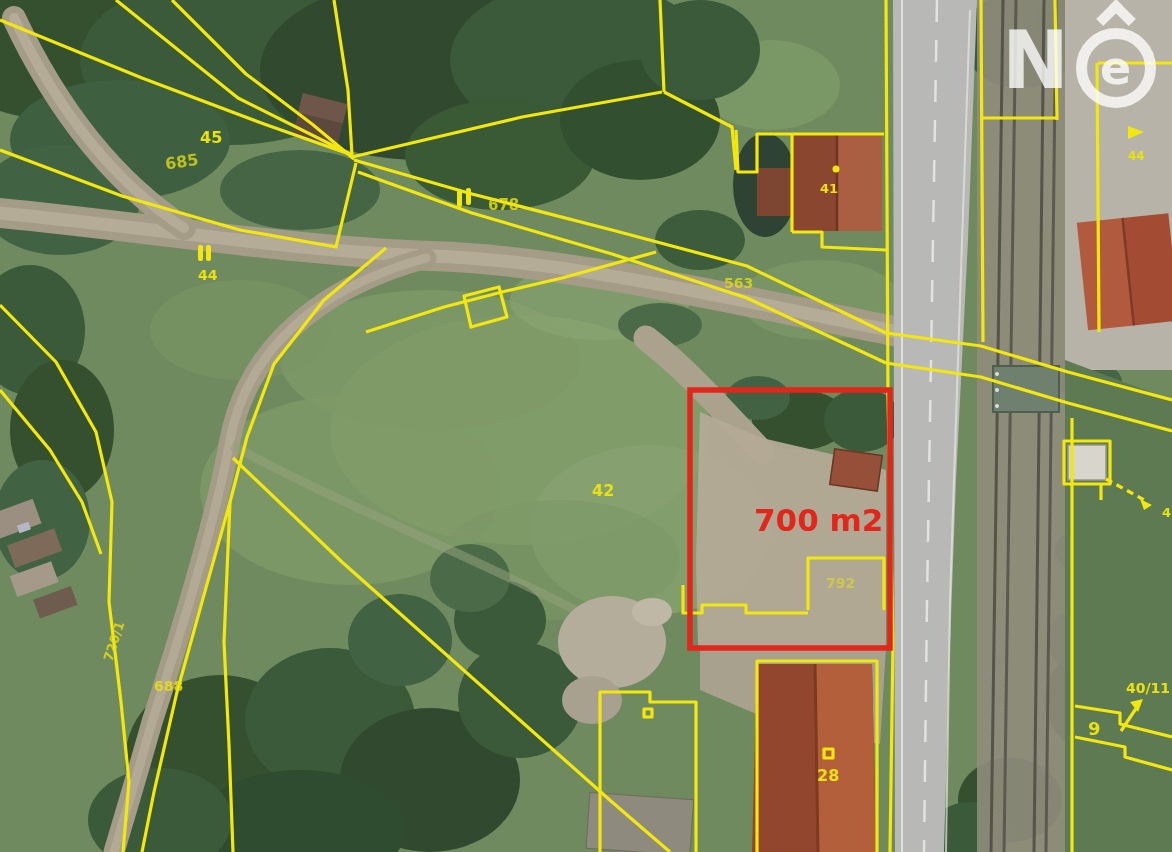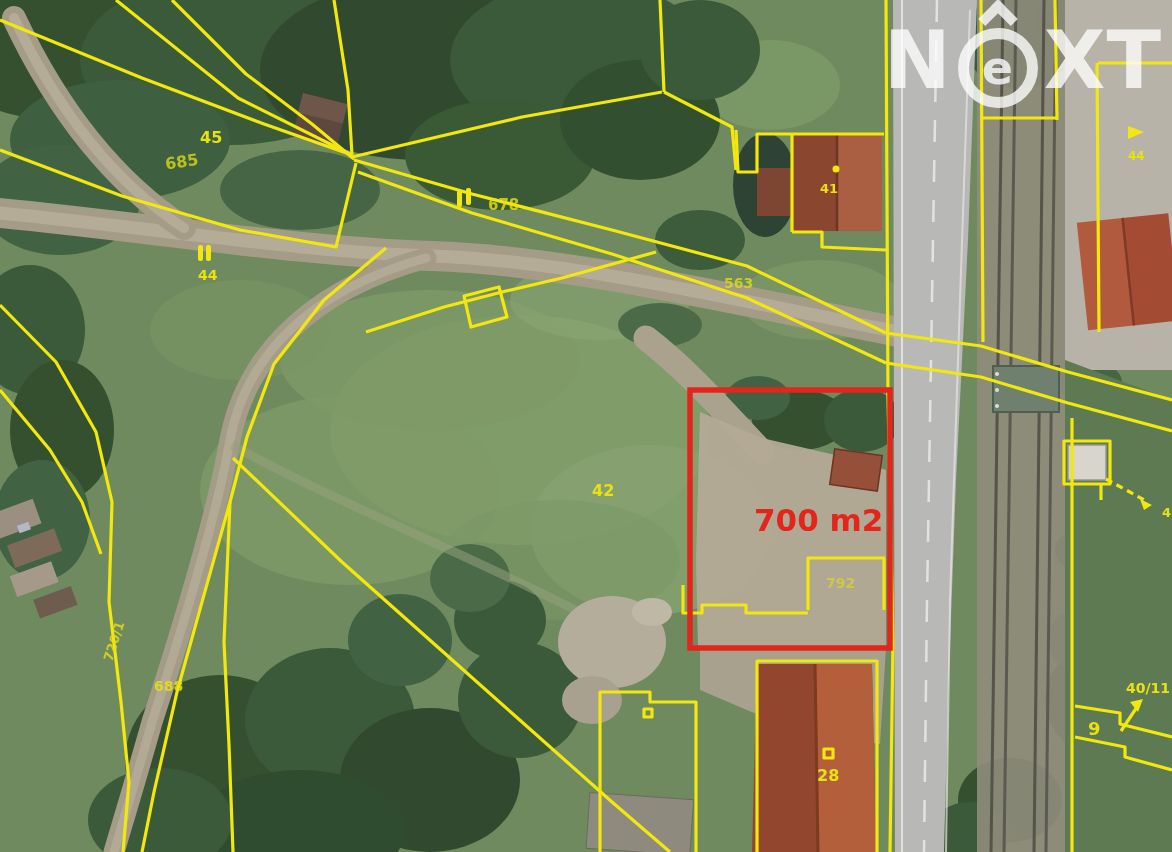--- a/index.html
+++ b/index.html
@@ -260,15 +260,14 @@
     <text class="area-label" x="754" y="531">700 m2</text>
   </g>
 </svg>
 
   <div class="next-logo">
     <span>N</span>
     <span class="logo-ring">
       <span class="logo-caret"></span>
       <span>e</span>
     </span>
-    <span>XT</span>
   </div>
 </div>
 
 </body></html>

